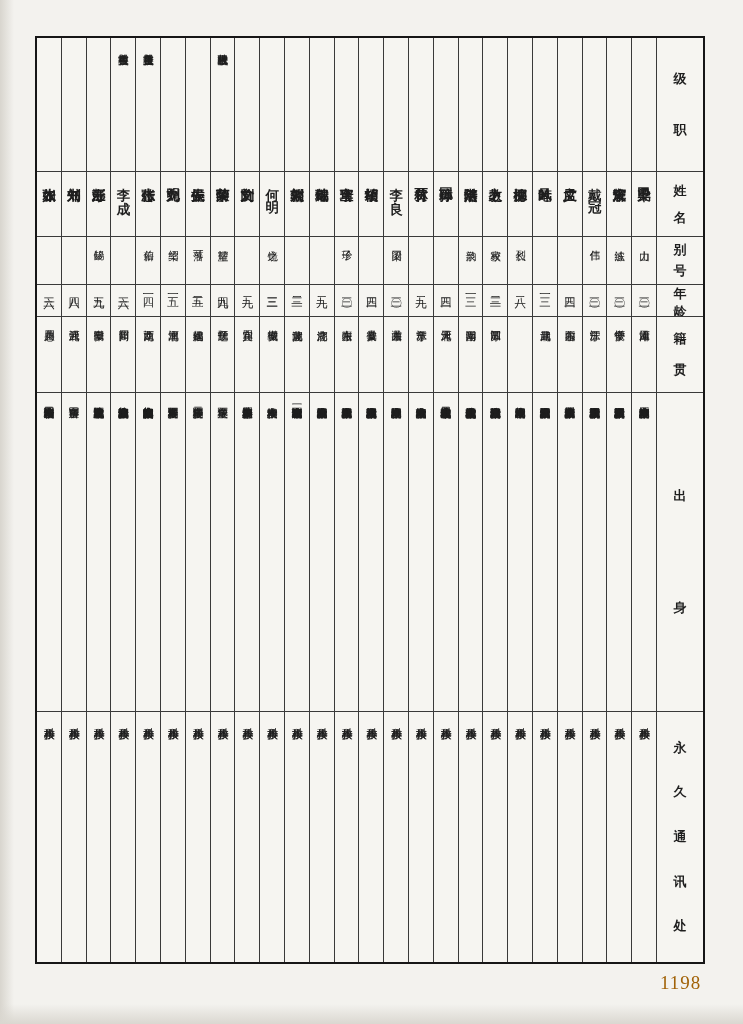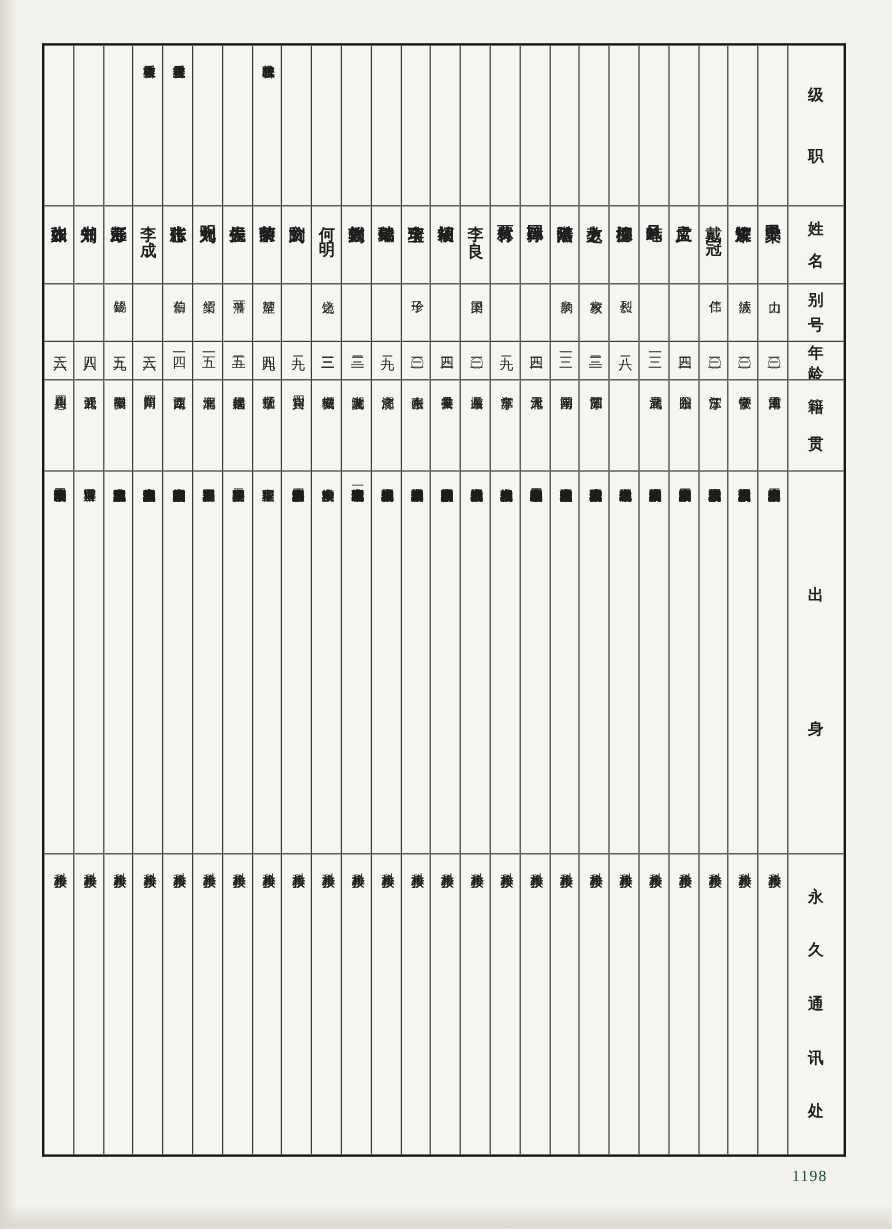--- a/index.html
+++ b/index.html
@@ -41,21 +41,21 @@
   .c-native .vtext{font-size:10.5px;line-height:1.35;padding-top:5px;}
   .c-bg .vtext    {font-size:10.5px;line-height:1.28;padding-top:6px;}
   .c-addr .vtext  {font-size:11px;line-height:1.4;padding-top:7px;}
   
   .char-spread{
     display:flex;flex-direction:column;justify-content:space-evenly;align-items:center;
     width:100%;height:100%;font-weight:600;font-size:13px;
   }
   .page-number{
     position:absolute;left:660px;top:972px;
-    font-size:13px;letter-spacing:1px;color:#14532d;
+    font-size:19px;letter-spacing:1px;color:#a16207;
     font-family:"Liberation Serif","DejaVu Serif",serif;
   }
 </style>
 </head>
 <body>
 
 <div class="edge-left"></div>
 <div class="edge-bottom"></div>
 
 <div class="reg-table" id="reg-table">

